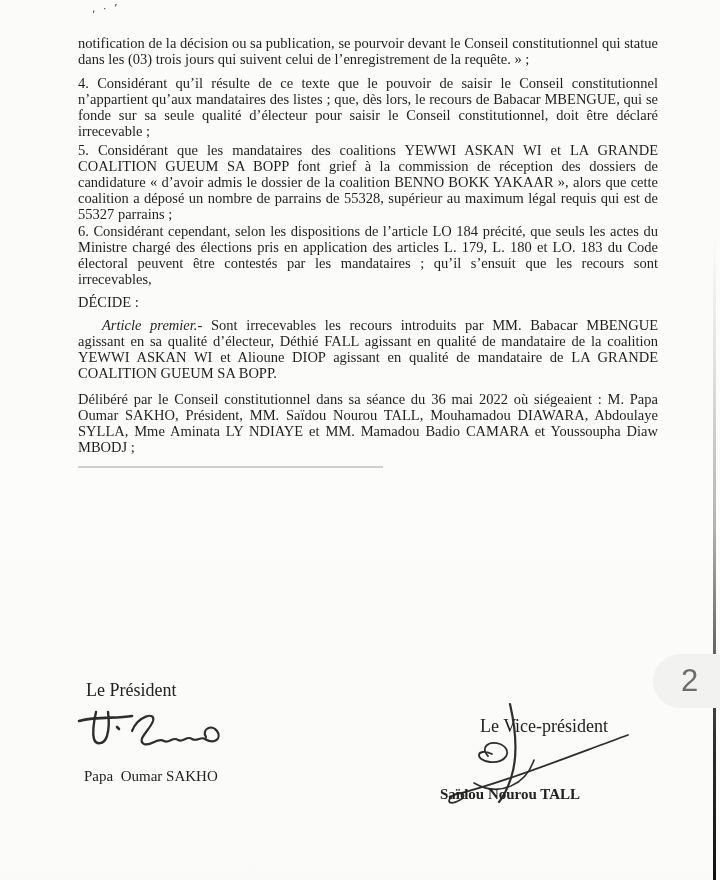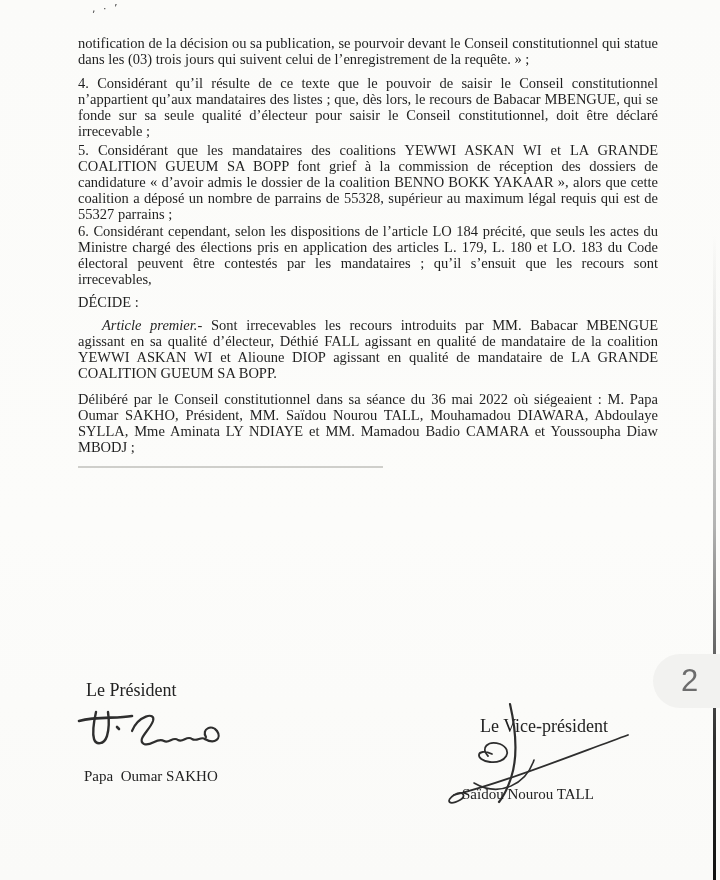--- a/index.html
+++ b/index.html
@@ -107,21 +107,21 @@
   <div class="sig-title" style="left:480px;top:716px;">Le Vice-président</div>
 
   <svg class="sig-svg" style="left:438px;top:698px;" width="200" height="110" viewBox="0 0 200 110">
     <path d="M16,97 C68,84 140,55 190,37" stroke-width="1.8"></path>
     <path d="M16,97 C7,103 11,108 22,102 C29,98 25,92 16,97" stroke-width="1.8"></path>
     <path d="M54,56 C38,49 36,62 52,64 C68,66 76,52 62,46 C50,42 42,50 50,58" stroke-width="1.8"></path>
     <path d="M72,6 C77,28 81,56 73,80 C69,92 65,99 61,104" stroke-width="2.2"></path>
     <path d="M96,62 C88,86 62,100 36,85" stroke-width="1.6"></path>
   </svg>
 
-  <div class="sig-name" style="left:462px;top:786px;">Saïdou Nourou TALL</div>
+  <div class="sig-name" style="left:440px;top:786px;font-weight:bold;">Saïdou Nourou TALL</div>
 
   <div class="edge-line"></div>
 
   <div class="page-badge">
     <span class="num">2</span>
   </div>
 
 </div>
 
 </body></html>

